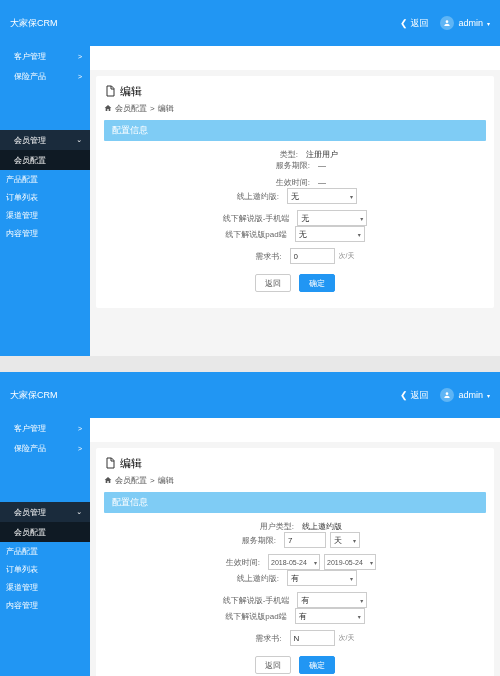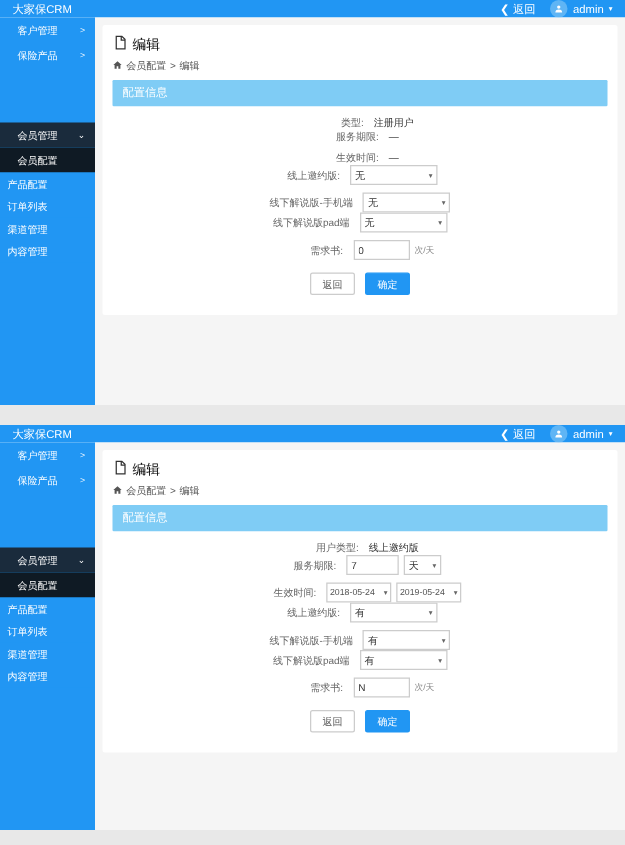--- a/index.html
+++ b/index.html
@@ -1,30 +1,30 @@
 <!DOCTYPE html>
 <html><head>
 <meta charset="utf-8">
 <style>
 * { margin: 0; padding: 0; box-sizing: border-box; font-family: "Microsoft YaHei", Arial, sans-serif; }
 body { background: #e8e8e8; width: 500px; }
 .screen { width: 500px; background: #fff; }
-.header { height: 14px; background: #2196f3; display: flex; align-items: center; padding: 0 10px; font-size: 9px; color: #fff; }
+.header { height: 46px; background: #2196f3; display: flex; align-items: center; padding: 0 10px; font-size: 9px; color: #fff; }
 .header-title { flex: 1; font-weight: 500; }
 .header-back { color: #fff; margin-right: 12px; cursor: pointer; display: flex; align-items: center; gap: 3px; }
 .header-user { display: flex; align-items: center; gap: 4px; cursor: pointer; }
 .avatar { width: 14px; height: 14px; border-radius: 50%; background: #5fb5f5; display: flex; align-items: center; justify-content: center; }
 .body-row { display: flex; min-height: 310px; }
-.sidebar { width: 76px; background: #2196f3; font-size: 8px; }
+.sidebar { width: 90px; background: #2196f3; font-size: 8px; }
 .side-item { height: 20px; display: flex; align-items: center; justify-content: space-between; padding: 0 8px 0 14px; color: #fff; cursor: pointer; }
 .side-item.dark { background: #1a2b3c; margin-top: 44px; }
 .side-item.darker { background: #0f1a24; }
 .side-sub { height: 18px; display: flex; align-items: center; padding-left: 6px; color: #fff; font-size: 8px; cursor: pointer; background: #2196f3; }
 .chevron { font-size: 7px; }
-.main { flex: 1; background: #f5f5f5; padding: 6px; }
+.main { flex: 1; background: #f5f5f5; padding: 6px; margin-top: 24px; }
 .panel { background: #fff; border-radius: 2px; padding: 8px; }
 .page-title { display: flex; align-items: center; gap: 4px; font-size: 11px; margin-bottom: 4px; }
 .doc-icon svg { width: 12px; height: 12px; }
 .crumb { font-size: 8px; color: #555; display: flex; align-items: center; gap: 3px; margin-bottom: 6px; }
 .home-icon svg { width: 8px; height: 8px; }
 .section-head { background: #7fccf5; color: #fff; font-size: 9px; padding: 4px 8px; border-radius: 1px; font-family: Liberation Serif, serif; }
 .form-area { padding: 8px 6px; font-size: 8px; color: #555; }
 .form-row { display: flex; margin-bottom: 6px; align-items: center; flex-direction: column; }
 .form-col { display: flex; align-items: center; flex: 1; gap: 4px; }
 .lbl { min-width: 50px; text-align: right; padding-right: 4px; color: #666; }

